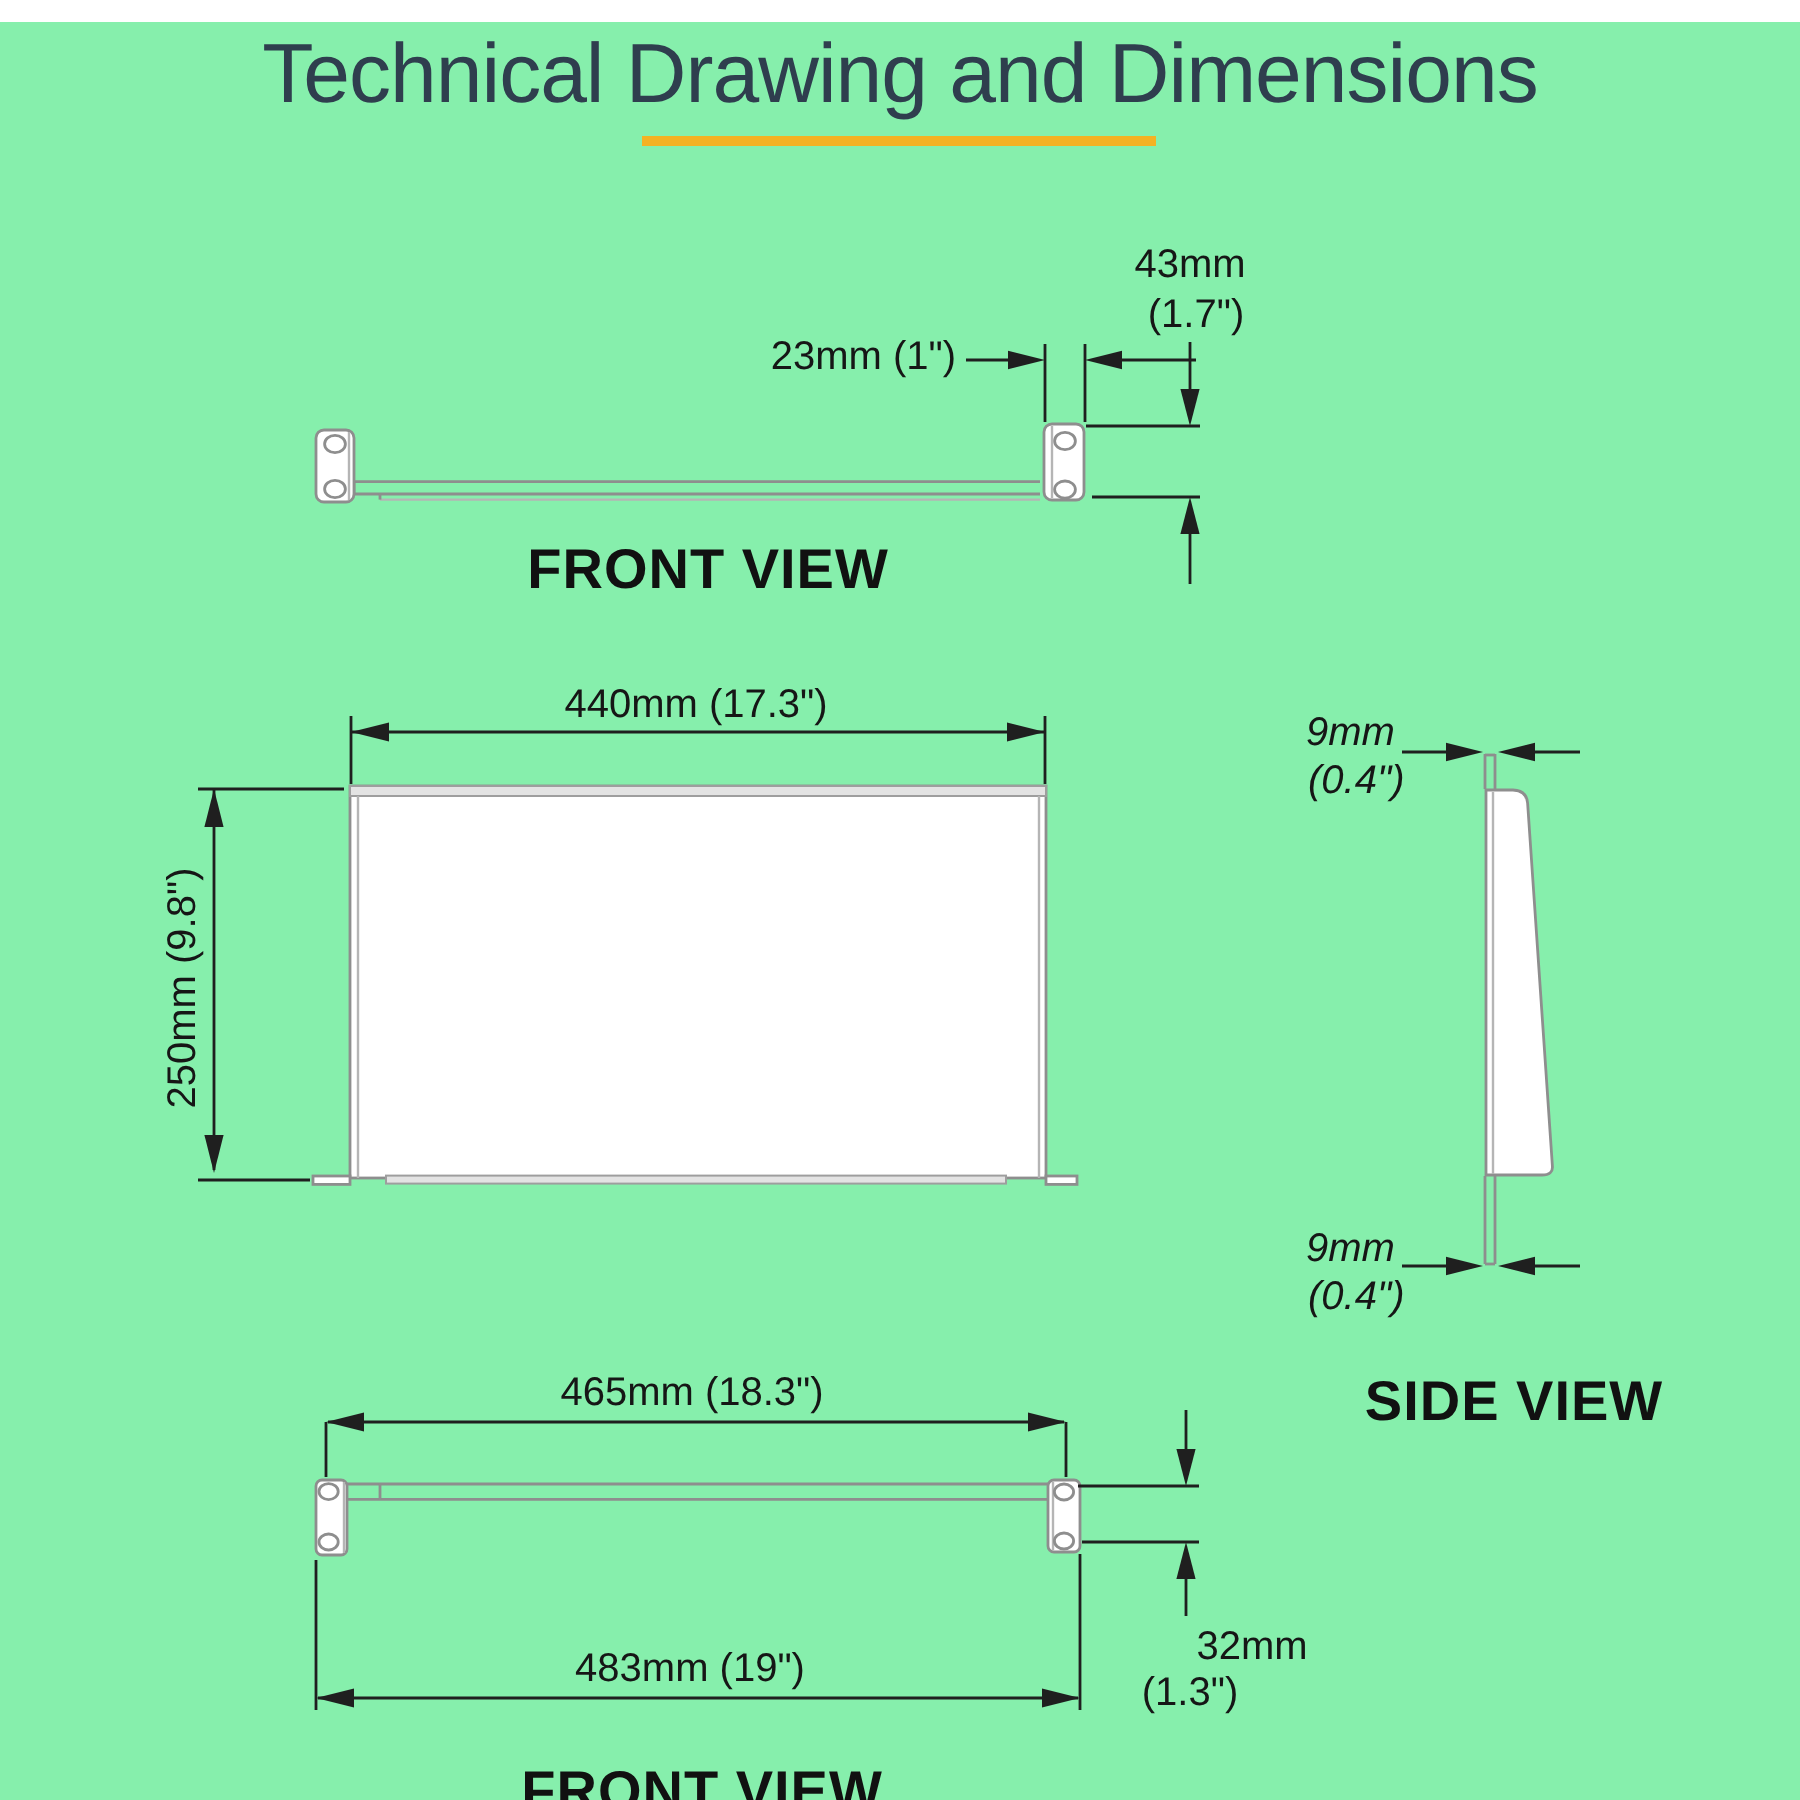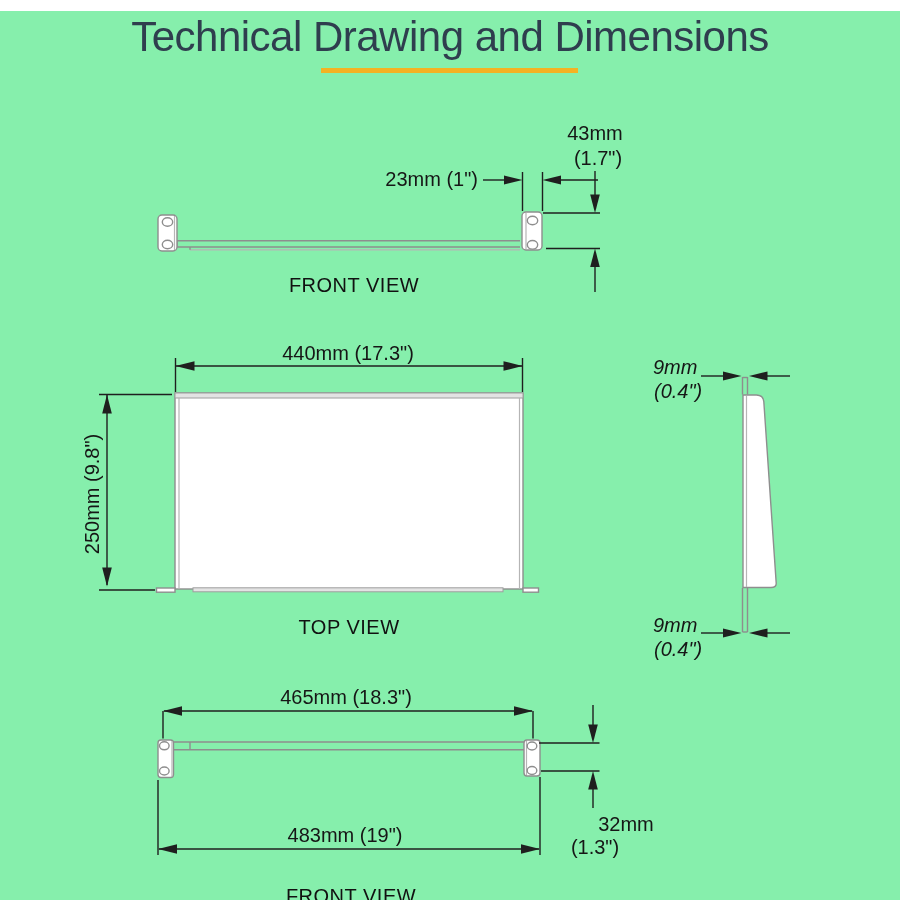--- a/index.html
+++ b/index.html
@@ -8,21 +8,21 @@
   
   .title{position:absolute;left:0;top:2px;width:900px;text-align:center;
          font-size:42px;font-weight:300;letter-spacing:-0.5px;color:#2f3e4e;line-height:48px;}
   .underline{position:absolute;left:321px;top:57px;width:257px;height:5px;background:#f4b223;}
   
   .dim{position:absolute;font-size:20px;color:#161616;white-space:nowrap;}
   .c{transform:translate(-50%,-50%);}            
   .r{transform:translate(-100%,-50%);}           
   .l{transform:translate(0,-50%);font-style:italic;}               
   .rot{transform:translate(-50%,-50%) rotate(-90deg);}
-  .viewlabel{position:absolute;font-size:20px;font-weight:400;color:#111;
+  .viewlabel{position:absolute;font-size:28px;font-weight:700;color:#111;
              white-space:nowrap;transform:translate(-50%,-50%);letter-spacing:0.5px;}
   svg{position:absolute;left:0;top:0;}
   .obj{stroke:#8e8e8e;stroke-width:1.4;fill:none;}
   .objf{stroke:#8e8e8e;stroke-width:1.4;fill:#ffffff;}
   .objl{stroke:#b5b5b5;stroke-width:1.2;fill:none;}
   .band{stroke:#9e9e9e;stroke-width:1;fill:#e3e3e3;}
   .dimln{stroke:#1f1f1f;stroke-width:1.4;fill:none;}
   .ah{fill:#1f1f1f;stroke:none;}
 </style>
 </head>
@@ -159,26 +159,26 @@
     </g>
   </svg>
 
   <div class="dim r" style="left:478px;top:168px;">23mm (1")</div>
   <div class="dim c" style="left:595px;top:122px;text-align:right;">43mm</div>
   <div class="dim c" style="left:598px;top:147px;">(1.7")</div>
   <div class="viewlabel" style="left:354px;top:274px;">FRONT VIEW</div>
 
   <div class="dim c" style="left:348px;top:342px;">440mm (17.3")</div>
   <div class="dim rot" style="left:92px;top:483px;">250mm (9.8")</div>
-  <div class="viewlabel" style="left:349px;top:616px;">TOP VIEW</div>
 
   <div class="dim l" style="left:653px;top:356px;">9mm</div>
   <div class="dim l" style="left:654px;top:380px;">(0.4")</div>
   <div class="dim l" style="left:653px;top:614px;">9mm</div>
   <div class="dim l" style="left:654px;top:638px;">(0.4")</div>
+  <div class="viewlabel" style="left:757px;top:690px;">SIDE VIEW</div>
 
   <div class="dim c" style="left:346px;top:686px;">465mm (18.3")</div>
   <div class="dim c" style="left:345px;top:824px;">483mm (19")</div>
   <div class="dim c" style="left:626px;top:813px;">32mm</div>
   <div class="dim c" style="left:595px;top:836px;">(1.3")</div>
   <div class="viewlabel" style="left:351px;top:885px;">FRONT VIEW</div>
 
 </div>
 
 </body></html>

